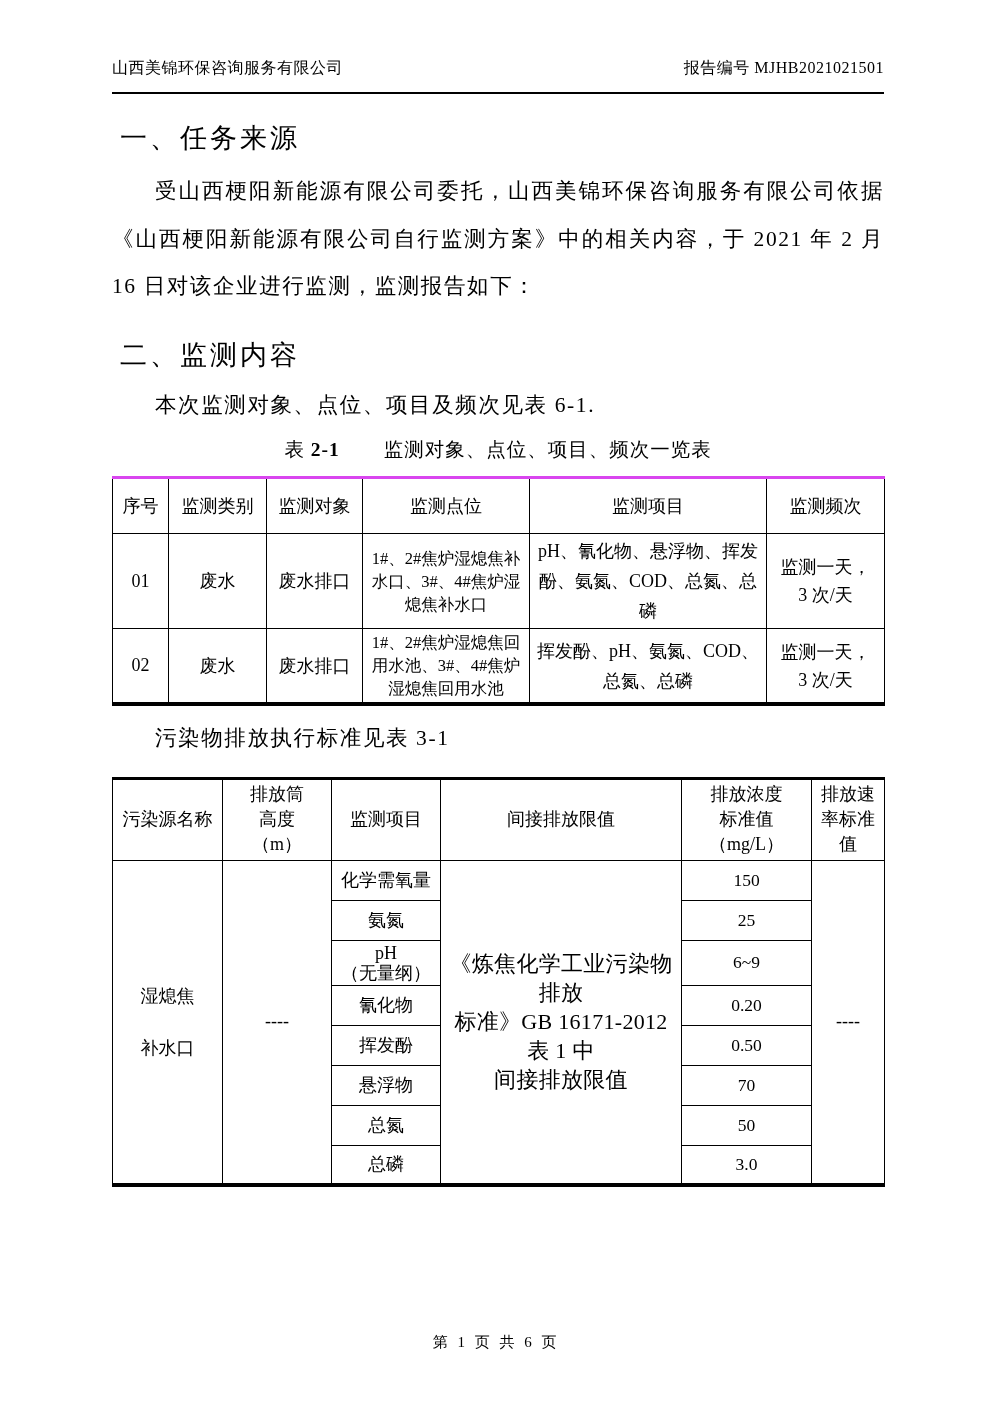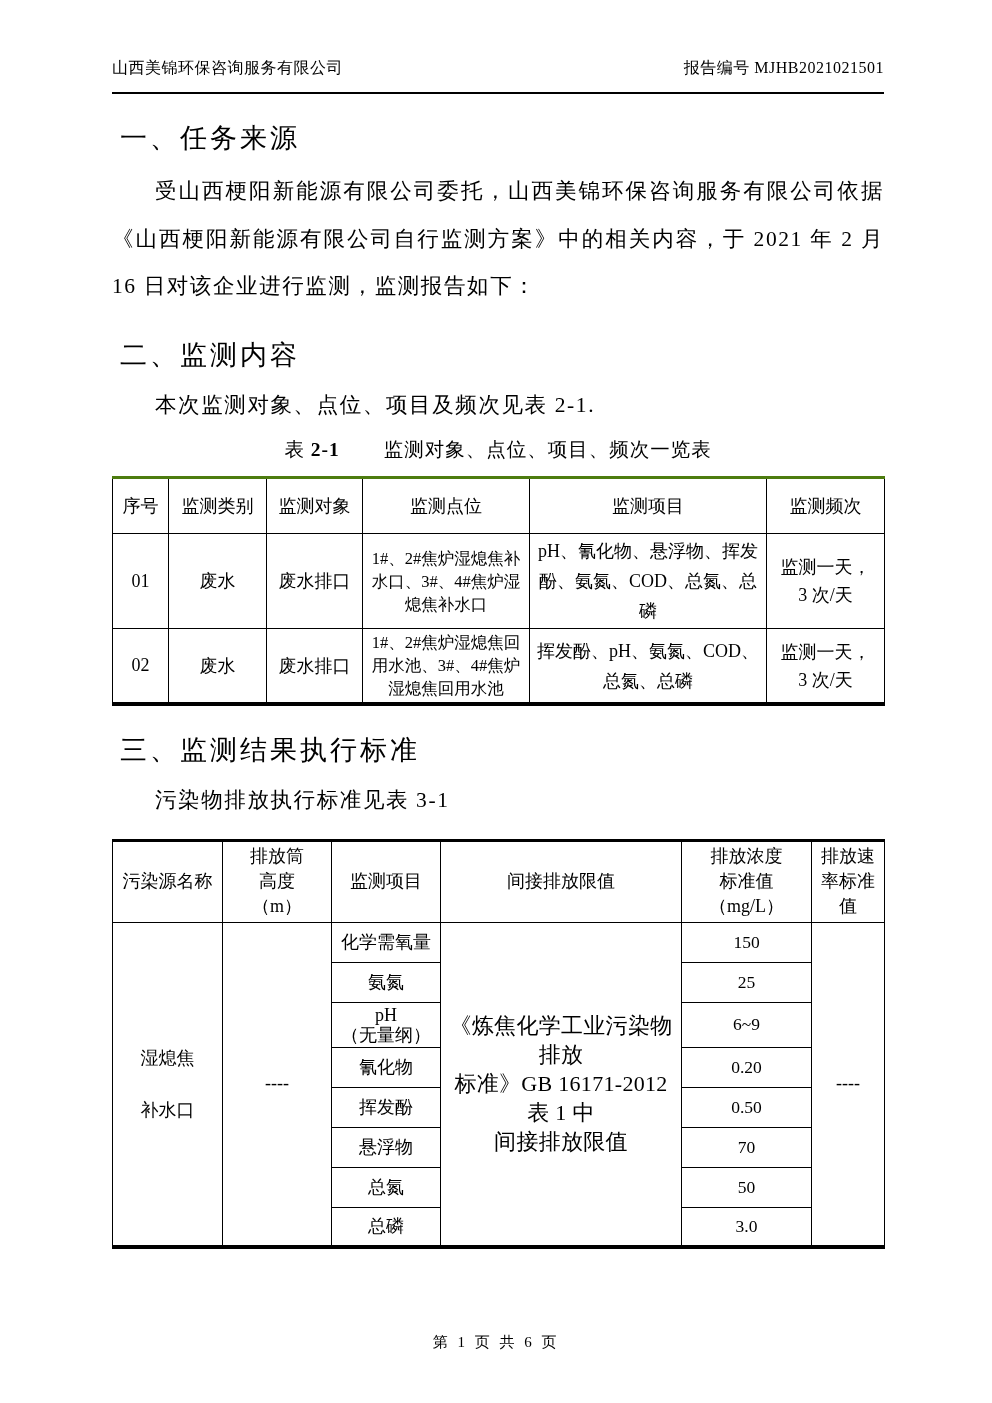--- a/index.html
+++ b/index.html
@@ -62,21 +62,21 @@
   th, td {
     border: 1px solid #000;
     font-weight: normal;
     text-align: center;
     vertical-align: middle;
     padding: 2px 3px;
     font-size: 18px;
   }
   .pre { white-space: pre-line; }
   
-  .t21 { margin-top: 13px; border-top: 3px solid #4d7c0f; border-bottom: 4px solid #000; }
+  .t21 { margin-top: 13px; border-top: 3px solid #d946ef; border-bottom: 4px solid #000; }
   .t21 thead tr { height: 56px; }
   .t21 tbody tr { height: 70px; }
   .t21 td.point { font-size: 16.5px; line-height: 23px; padding: 2px 1px; }
   .t21 td.items { font-size: 18px; line-height: 30px; }
   .t21 td.freq  { font-size: 18px; line-height: 28px; }
   
   .t31 { margin-top: 14px; border-top: 3px solid #000; border-bottom: 4px solid #000; }
   .t31 thead tr { height: 82px; }
   .t31 thead th { line-height: 25px; }
   .t31 tbody td { height: 40px; }
@@ -103,21 +103,21 @@
 
   <div class="page-header">
     <span>山西美锦环保咨询服务有限公司</span>
     <span>报告编号 MJHB2021021501</span>
   </div>
 
   <h1 class="sec-title">一、任务来源</h1>
   <p class="body-text">受山西梗阳新能源有限公司委托，山西美锦环保咨询服务有限公司依据《山西梗阳新能源有限公司自行监测方案》中的相关内容，于 2021 年 2 月 16 日对该企业进行监测，监测报告如下：</p>
 
   <h1 class="sec-title">二、监测内容</h1>
-  <p class="body-text single">本次监测对象、点位、项目及频次见表 2-1.</p>
+  <p class="body-text single">本次监测对象、点位、项目及频次见表 6-1.</p>
 
   <div class="tbl-caption">
     <span>表</span>
     <b class="cap-num">2-1</b>
     <span>监测对象、点位、项目、频次一览表</span>
   </div>
 
   <table class="t21">
     <colgroup>
       <col style="width:56px">
@@ -158,21 +158,20 @@
 用水池、3#、4#焦炉
 湿熄焦回用水池</td>
         <td class="items pre">挥发酚、pH、氨氮、COD、
 总氮、总磷</td>
         <td class="freq pre">监测一天，
 3 次/天</td>
       </tr>
     </tbody>
   </table>
 
-  <h1 class="sec-title">三、监测结果执行标准</h1>
   <p class="body-text single">污染物排放执行标准见表 3-1</p>
 
 
   <table class="t31">
     <colgroup>
       <col style="width:110px">
         <col style="width:109px">
         <col style="width:109px">
       <col style="width:241px">
         <col style="width:130px">

